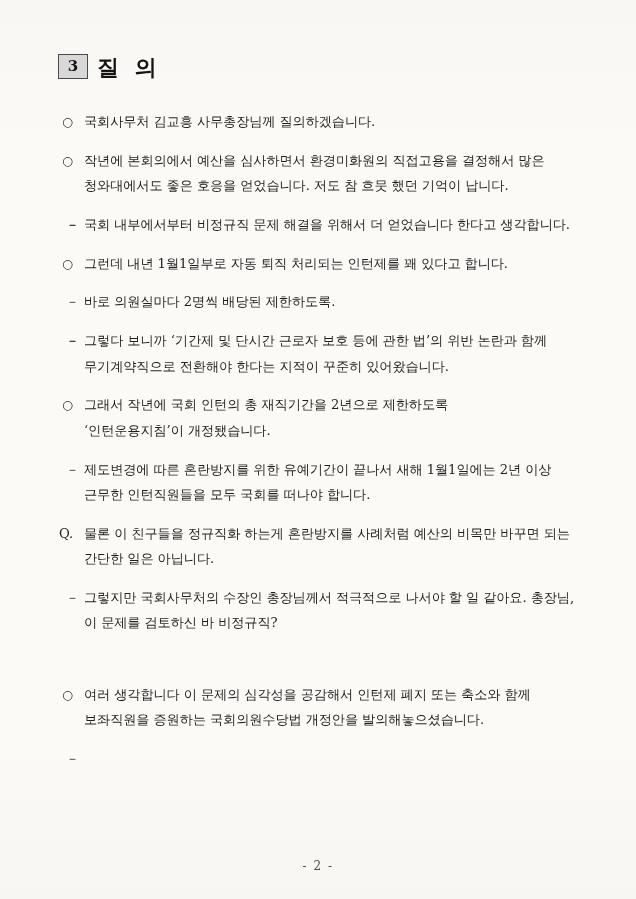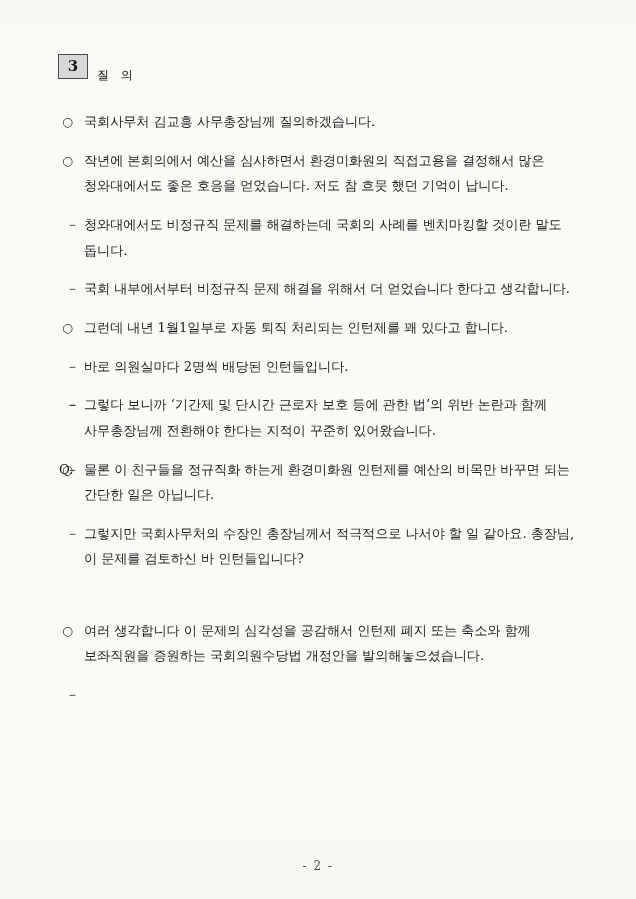--- a/index.html
+++ b/index.html
@@ -47,27 +47,27 @@
     background: #d8d8d8;
     border: 1.4px solid #4a4a4a;
     font-size: 15px;
     font-weight: bold;
     line-height: 1;
     color: #141414;
     font-family: "DejaVu Serif", "Liberation Serif", serif;
     letter-spacing: 0;
   }
   .heading-title {
-    font-size: 12px;
-    font-weight: normal;
+    font-size: 22px;
+    font-weight: bold;
     letter-spacing: 4px;
     color: #141414;
     line-height: 1;
     position: relative;
-    top: 8px;
+    top: 0px;
   }
 
   
   .content {
     position: absolute;
     left: 0;
     top: 96px;
     width: 636px;
   }
 
@@ -173,60 +173,62 @@
           <span class="item-text">국회사무처 김교흥 사무총장님께 질의하겠습니다.</span>
         </p>
       </div>
       <div class="block">
         <p class="item lvl-main">
           <span class="bullet">○</span>
           <span class="item-text">작년에 본회의에서 예산을 심사하면서 환경미화원의 직접고용을 결정해서 많은 청와대에서도 좋은 호응을 얻었습니다. 저도 참 흐뭇 했던 기억이 납니다.</span>
         </p>
         <p class="item lvl-sub">
           <span class="bullet">－</span>
-          <span class="item-text">청와대에서도 비정규직 문제를 해결하는데 국회의 사례를 벤치마킹할 것이란 말도 돕니다.</span>
         </p>
         <p class="item lvl-sub">
           <span class="bullet">－</span>
           <span class="item-text">국회 내부에서부터 비정규직 문제 해결을 위해서 더 얻었습니다 한다고 생각합니다.</span>
         </p>
       </div>
       <div class="block">
         <p class="item lvl-main">
           <span class="bullet">○</span>
           <span class="item-text">그런데 내년 1월1일부로 자동 퇴직 처리되는 인턴제를 꽤 있다고 합니다.</span>
         </p>
         <p class="item lvl-sub">
           <span class="bullet">－</span>
-          <span class="item-text">바로 의원실마다 2명씩 배당된 인턴들입니다.</span>
-        </p>
-        <p class="item lvl-sub">
-          <span class="bullet">－</span>
-        </p>
-        <p class="item lvl-sub">
-          <span class="bullet">－</span>
-          <span class="item-text">그렇다 보니까 ‘기간제 및 단시간 근로자 보호 등에 관한 법’의 위반 논란과 함께 사무총장님께 전환해야 한다는 지적이 꾸준히 있어왔습니다.</span>
-        </p>
-      </div>
-      <div class="block">
-        <p class="item lvl-main">
-          <span class="bullet">○</span>
-        </p>
-        <p class="item lvl-sub">
-          <span class="bullet">－</span>
+          <span class="item-text">바로 의원실마다 2명씩 배당된 제한하도록.</span>
+        </p>
+        <p class="item lvl-sub">
+          <span class="bullet">－</span>
+        </p>
+        <p class="item lvl-sub">
+          <span class="bullet">－</span>
+          <span class="item-text">그렇다 보니까 ‘기간제 및 단시간 근로자 보호 등에 관한 법’의 위반 논란과 함께 무기계약직으로 전환해야 한다는 지적이 꾸준히 있어왔습니다.</span>
+        </p>
+      </div>
+      <div class="block">
+        <p class="item lvl-main">
+          <span class="bullet">○</span>
+          <span class="item-text">그래서 작년에 국회 인턴의 총 재직기간을 2년으로 제한하도록
+‘인턴운용지침’이 개정됐습니다.</span>
+        </p>
+        <p class="item lvl-sub">
+          <span class="bullet">－</span>
+          <span class="item-text">제도변경에 따른 혼란방지를 위한 유예기간이 끝나서 새해 1월1일에는 2년 이상 근무한 인턴직원들을 모두 국회를 떠나야 합니다.</span>
         </p>
       </div>
       <div class="block">
         <p class="item lvl-q">
           <span class="bullet">Q.</span>
-          <span class="item-text">물론 이 친구들을 정규직화 하는게 환경미화원 인턴제를 예산의 비목만 바꾸면 되는 간단한 일은 아닙니다.</span>
-        </p>
-        <p class="item lvl-sub">
-          <span class="bullet">－</span>
-          <span class="item-text">그렇지만 국회사무처의 수장인 총장님께서 적극적으로 나서야 할 일 같아요. 총장님, 이 문제를 검토하신 바 인턴들입니다?</span>
+          <span class="item-text">물론 이 친구들을 정규직화 하는게 혼란방지를 사례처럼 예산의 비목만 바꾸면 되는 간단한 일은 아닙니다.</span>
+        </p>
+        <p class="item lvl-sub">
+          <span class="bullet">－</span>
+          <span class="item-text">그렇지만 국회사무처의 수장인 총장님께서 적극적으로 나서야 할 일 같아요. 총장님, 이 문제를 검토하신 바 비정규직?</span>
         </p>
       </div>
       <div class="block gap-large">
         <p class="item lvl-main">
           <span class="bullet">○</span>
           <span class="item-text">여러 생각합니다 이 문제의 심각성을 공감해서 인턴제 폐지 또는 축소와 함께 보좌직원을 증원하는 국회의원수당법 개정안을 발의해놓으셨습니다.</span>
         </p>
         <p class="item lvl-sub">
           <span class="bullet">－</span>
         </p>

